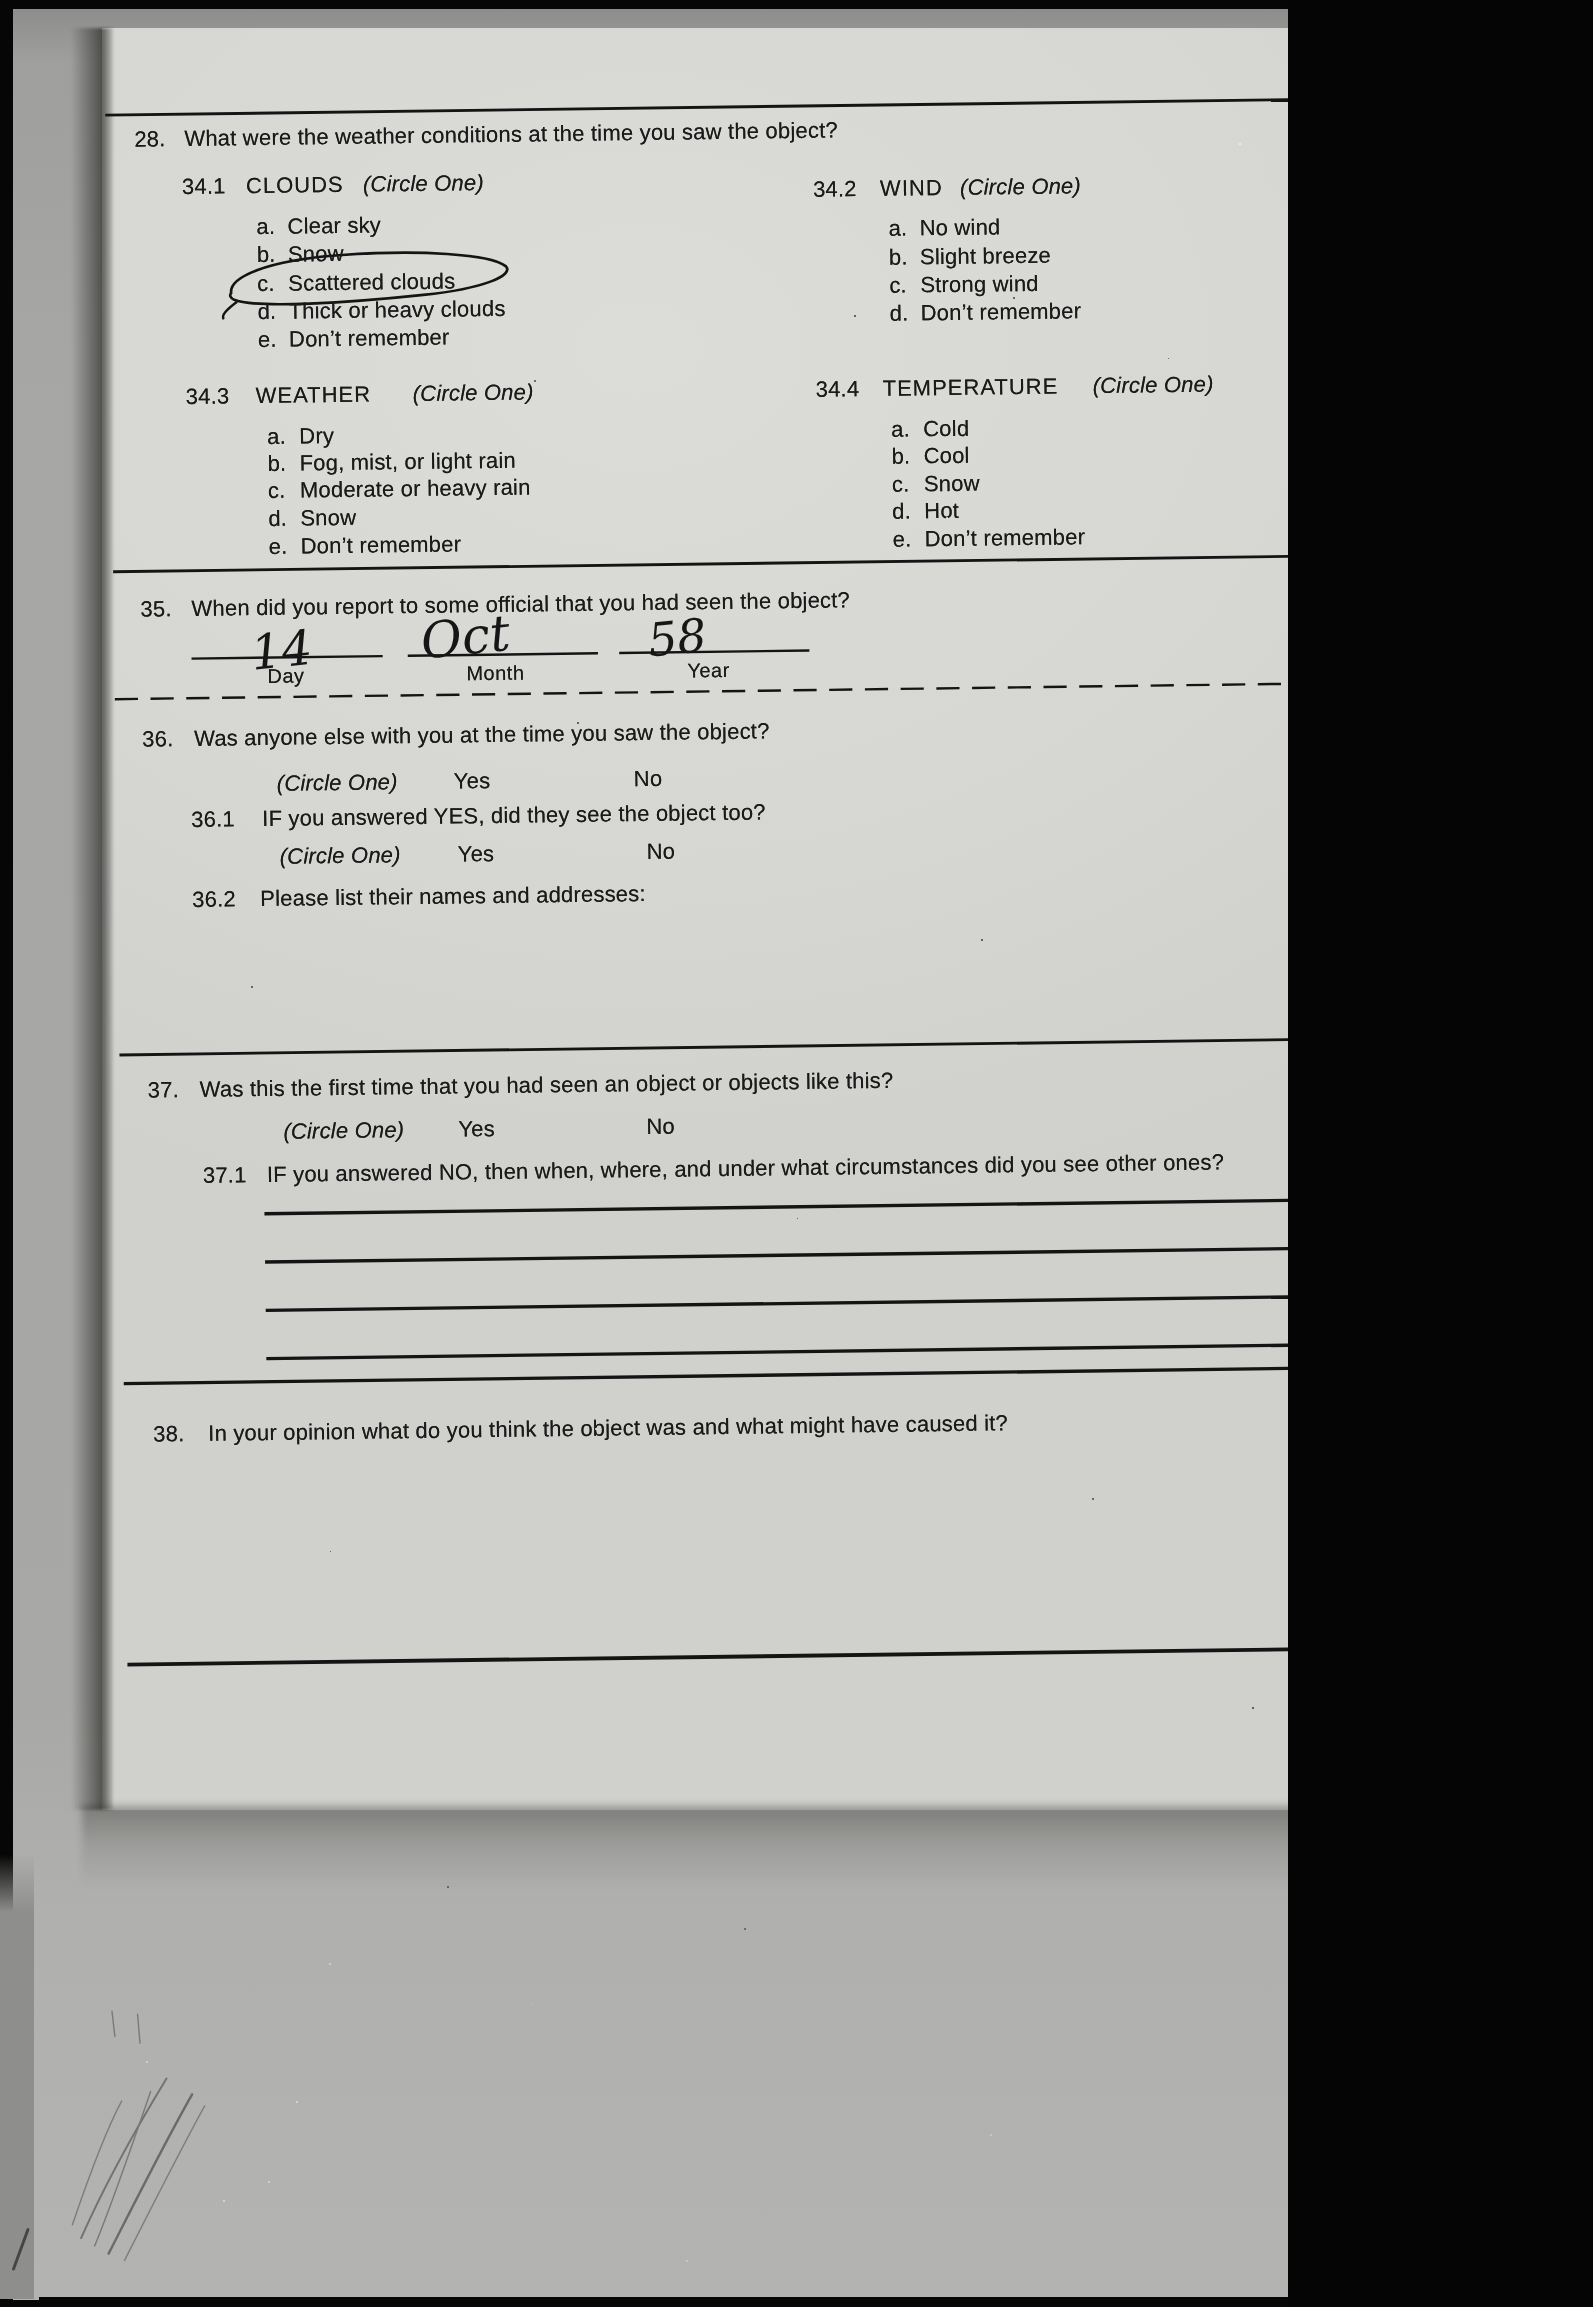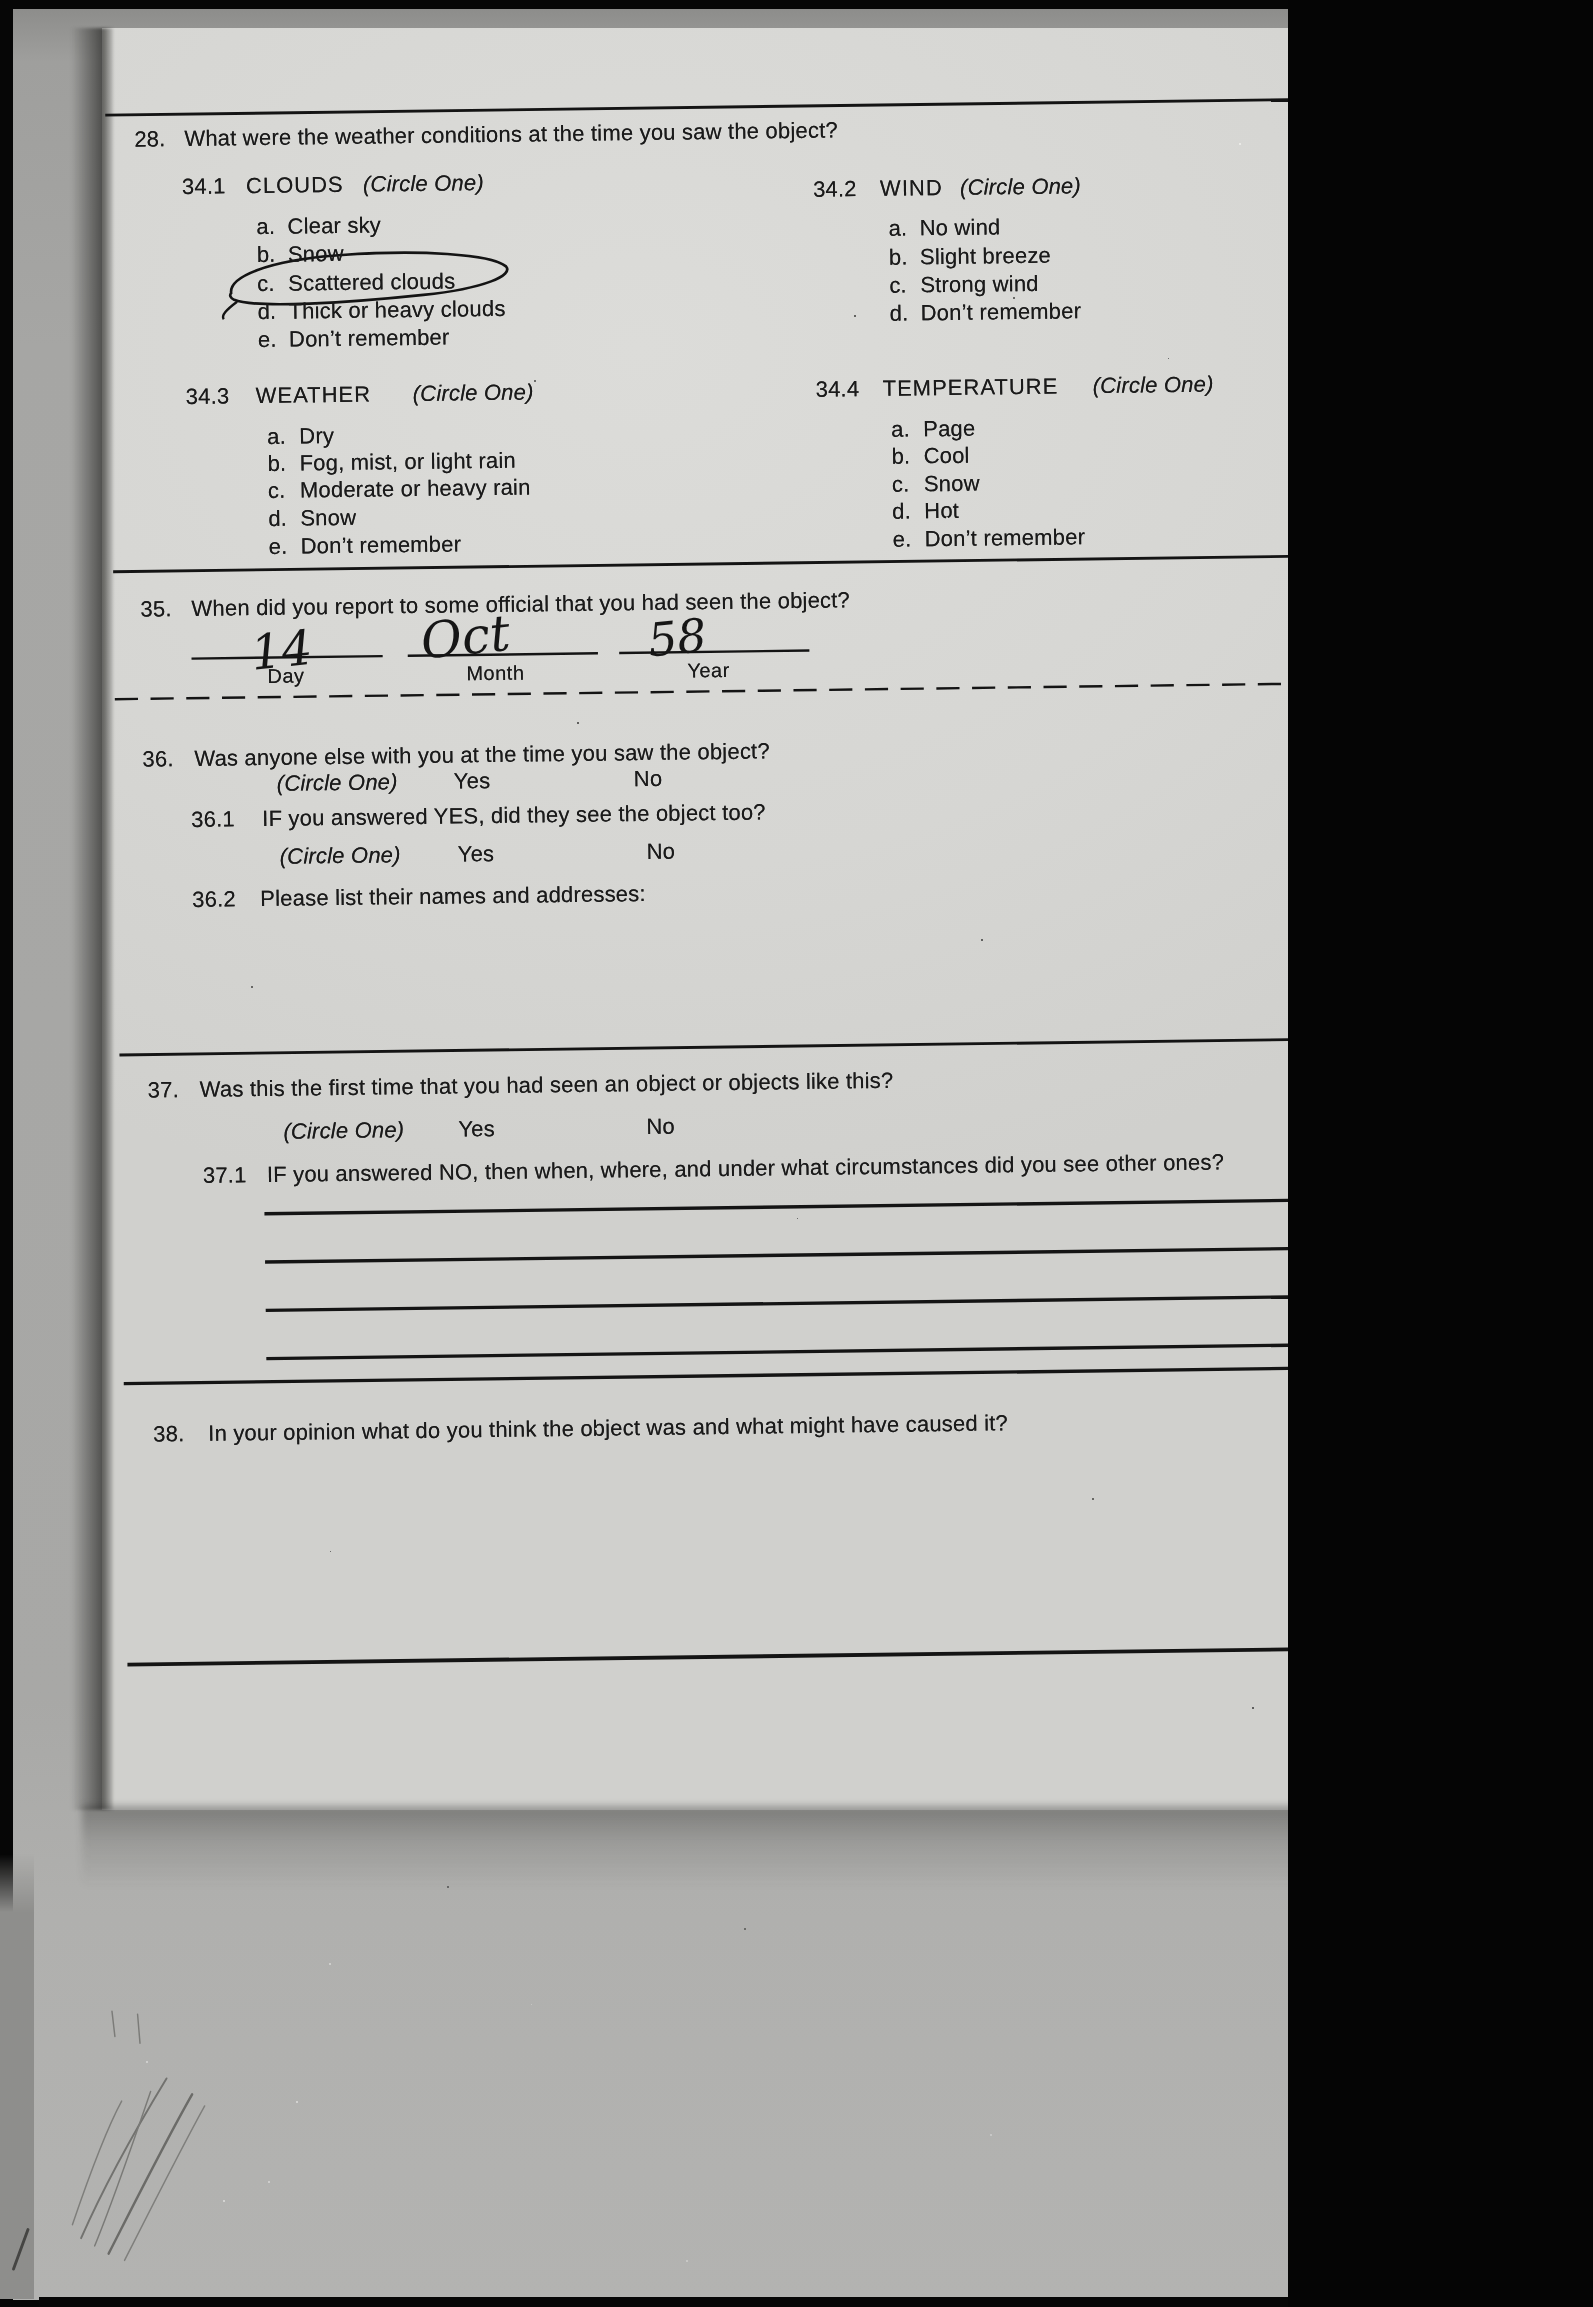--- a/index.html
+++ b/index.html
@@ -95,37 +95,37 @@
     <div class="t" style="left:182px;top:385px;"><span class="num" style="width:70px;">34.3</span><span class="num caps" style="width:157px;">WEATHER</span><span class="it">(Circle One)</span></div>
 
     <div class="t" style="left:263px;top:426px;"><span class="ol" style="width:32px;">a.</span><span>Dry</span></div>
     <div class="t" style="left:263px;top:453px;"><span class="ol" style="width:32px;">b.</span><span>Fog, mist, or light rain</span></div>
     <div class="t" style="left:263px;top:480px;"><span class="ol" style="width:32px;">c.</span><span>Moderate or heavy rain</span></div>
     <div class="t" style="left:263px;top:508px;"><span class="ol" style="width:32px;">d.</span><span>Snow</span></div>
     <div class="t" style="left:263px;top:536px;"><span class="ol" style="width:32px;">e.</span><span>Don’t remember</span></div>
 
     <div class="t" style="left:812px;top:386px;"><span class="num" style="width:67px;">34.4</span><span class="num caps" style="width:210px;">TEMPERATURE</span><span class="it">(Circle One)</span></div>
 
-    <div class="t" style="left:887px;top:427px;"><span class="ol" style="width:32px;">a.</span><span>Page</span></div>
+    <div class="t" style="left:887px;top:427px;"><span class="ol" style="width:32px;">a.</span><span>Cold</span></div>
     <div class="t" style="left:887px;top:454px;"><span class="ol" style="width:32px;">b.</span><span>Cool</span></div>
     <div class="t" style="left:887px;top:482px;"><span class="ol" style="width:32px;">c.</span><span>Snow</span></div>
     <div class="t" style="left:887px;top:509px;"><span class="ol" style="width:32px;">d.</span><span>Hot</span></div>
     <div class="t" style="left:887px;top:537px;"><span class="ol" style="width:32px;">e.</span><span>Don’t remember</span></div>
 
     <div class="t" style="left:134px;top:597px;"><span class="num" style="width:51px;">35.</span><span>When did you report to some official that you had seen the object?</span></div>
 
     <div class="hw" style="left:244px;top:624px;font-size:48px;">14</div>
     <div class="hw" style="left:414px;top:613px;font-size:50px;">Oct</div>
     <div class="hw" style="left:641px;top:618px;font-size:46px;">58</div>
 
     <div class="t lbl" style="left:260px;top:667px;">Day</div>
     <div class="t lbl" style="left:459px;top:667px;">Month</div>
     <div class="t lbl" style="left:680px;top:667px;">Year</div>
 
-    <div class="t" style="left:134px;top:727px;"><span class="num" style="width:52px;margin-top:20px;">36.</span><span>Was anyone else with you at the time you saw the object?</span></div>
+    <div class="t" style="left:134px;top:727px;"><span class="num" style="width:52px;">36.</span><span>Was anyone else with you at the time you saw the object?</span></div>
 
     <div class="t" style="left:268px;top:773px;"><span class="num it" style="width:177px;">(Circle One)</span><span class="num" style="width:180px;">Yes</span><span>No</span></div>
 
     <div class="t" style="left:182px;top:808px;"><span class="num" style="width:71px;">36.1</span><span>IF you answered YES, did they see the object too?</span></div>
 
     <div class="t" style="left:270px;top:846px;"><span class="num it" style="width:178px;">(Circle One)</span><span class="num" style="width:189px;">Yes</span><span>No</span></div>
 
     <div class="t" style="left:182px;top:888px;"><span class="num" style="width:68px;">36.2</span><span>Please list their names and addresses:</span></div>
 
     <div class="t" style="left:135px;top:1078px;"><span class="num" style="width:52px;">37.</span><span>Was this the first time that you had seen an object or objects like this?</span></div>

